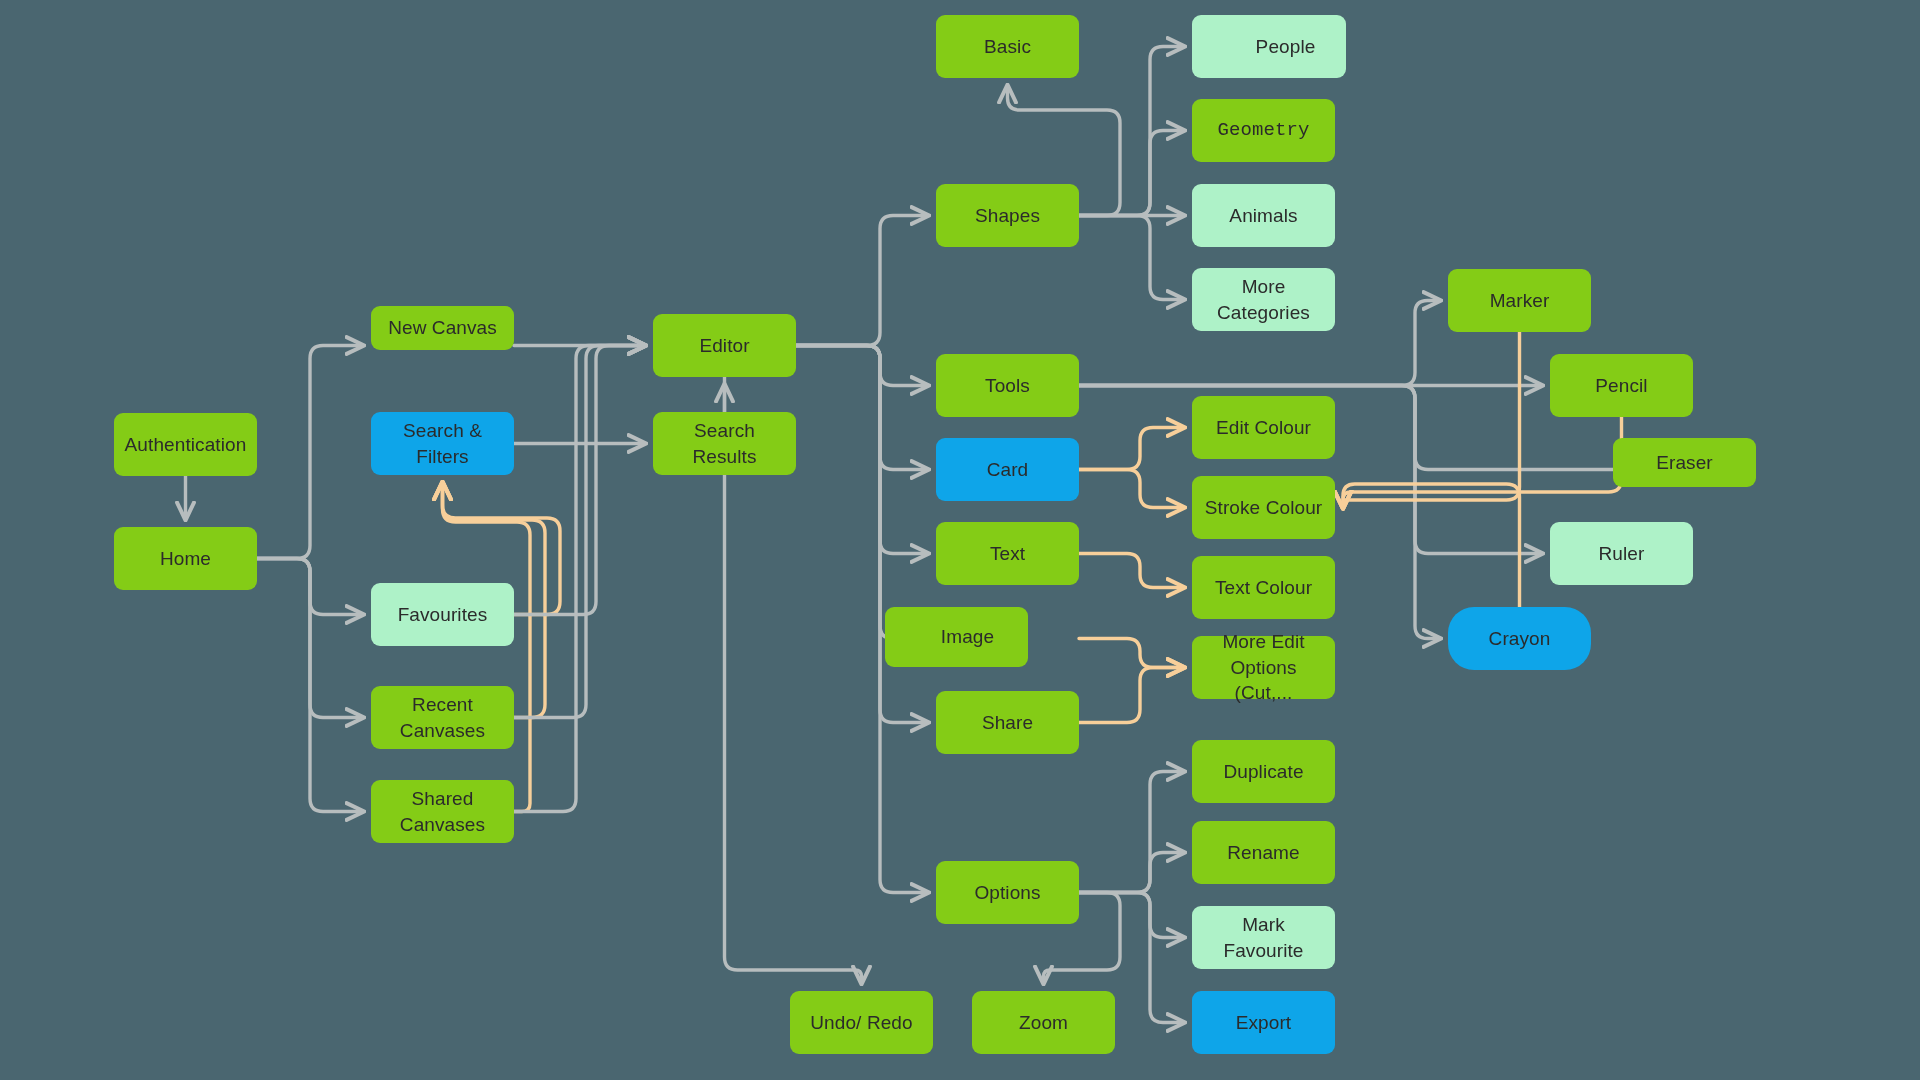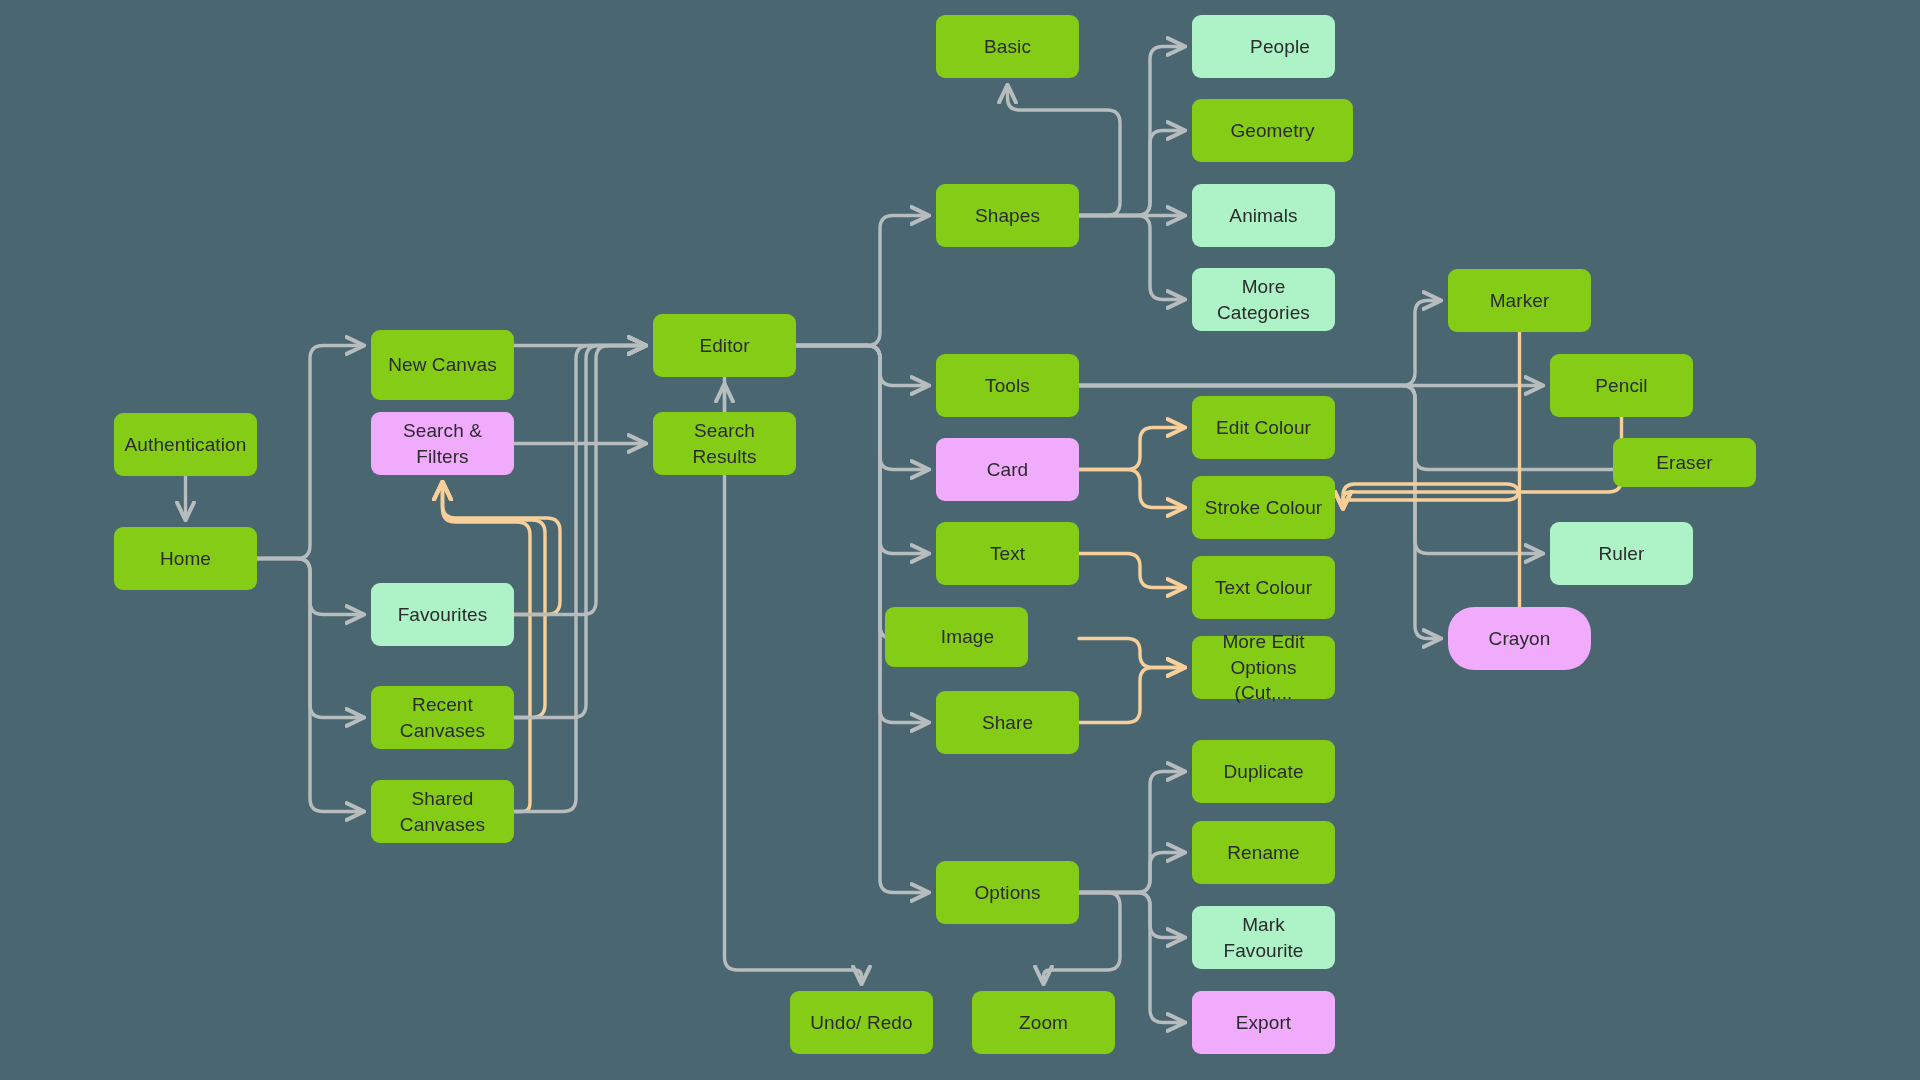--- a/index.html
+++ b/index.html
@@ -33,21 +33,21 @@
     text-align: center;
     color: #2b2b2b;
     font-size: 19px;
     line-height: 1.35;
     padding: 4px 10px;
     letter-spacing: .1px;
     z-index: 2;
   }
   .fill-yellow { background: #84cc16; }
   .fill-green  { background: #aef2c8; }
-  .fill-purple { background: #f0abfc; }
+  .fill-purple { background: #0ea5e9; }
 </style>
 </head>
 <body>
 
 <div id="canvas">
   <svg id="edge-layer" viewBox="0 0 1920 1080" xmlns="http://www.w3.org/2000/svg">
     <defs>
       <marker id="arrow-gray" viewBox="0 0 10 10" refX="8.4" refY="5" markerWidth="6.2" markerHeight="6.2" orient="auto-start-reverse">
         <path d="M 0.6 1 L 9 5 L 0.6 9" fill="none" stroke="#b7bdbe" stroke-width="1.9" stroke-linecap="round" stroke-linejoin="round"></path>
       </marker>
@@ -99,37 +99,37 @@
         <path d="M 1079 892.5 L 1137 892.5 Q 1150 892.5 1150 879.5 L 1150 865.5 Q 1150 852.5 1163 852.5 L 1184 852.5" stroke="#b7bdbe" stroke-width="3.4" marker-end="url(#arrow-gray)"></path>
         <path d="M 1079 892.5 L 1137 892.5 Q 1150 892.5 1150 905.5 L 1150 924.5 Q 1150 937.5 1163 937.5 L 1184 937.5" stroke="#b7bdbe" stroke-width="3.4" marker-end="url(#arrow-gray)"></path>
         <path d="M 1079 892.5 L 1137 892.5 Q 1150 892.5 1150 905.5 L 1150 1009.5 Q 1150 1022.5 1163 1022.5 L 1184 1022.5" stroke="#b7bdbe" stroke-width="3.4" marker-end="url(#arrow-gray)"></path>
         <path d="M 1079 892.5 L 1107 892.5 Q 1120 892.5 1120 905.5 L 1120 957 Q 1120 970 1107 970 L 1050 970 Q 1043.5 970 1043.5 976.5 L 1043.5 983" stroke="#b7bdbe" stroke-width="3.4" marker-end="url(#arrow-gray)"></path>
         <path d="M 724.5 377 L 724.5 957 Q 724.5 970 737.5 970 L 855 970 Q 861.5 970 861.5 976.5 L 861.5 983" stroke="#b7bdbe" stroke-width="3.4" marker-end="url(#arrow-gray)"></path>
       </g>
   </svg>
   <div id="node-layer">
       <div class="node fill-yellow" style="left: 114px; top: 413px; width: 143px; height: 63px; text-align: center;">Authentication</div>
       <div class="node fill-yellow" style="left: 114px; top: 527px; width: 143px; height: 63px;">Home</div>
-      <div class="node fill-yellow" style="left: 371px; top: 330px; width: 143px; height: 70px;">New Canvas</div>
+      <div class="node fill-yellow" style="left: 371px; top: 306px; width: 143px; height: 44px;">New Canvas</div>
       <div class="node fill-purple" style="left: 371px; top: 412px; width: 143px; height: 63px;">Search &amp; Filters</div>
       <div class="node fill-green" style="left: 371px; top: 583px; width: 143px; height: 63px;">Favourites</div>
       <div class="node fill-yellow" style="left: 371px; top: 686px; width: 143px; height: 63px;">Recent Canvases</div>
       <div class="node fill-yellow" style="left: 371px; top: 780px; width: 143px; height: 63px;">Shared Canvases</div>
       <div class="node fill-yellow" style="left: 653px; top: 314px; width: 143px; height: 63px;">Editor</div>
       <div class="node fill-yellow" style="left: 653px; top: 412px; width: 143px; height: 63px;">Search Results</div>
       <div class="node fill-yellow" style="left: 936px; top: 15px; width: 143px; height: 63px;">Basic</div>
       <div class="node fill-yellow" style="left: 936px; top: 184px; width: 143px; height: 63px;">Shapes</div>
       <div class="node fill-yellow" style="left: 936px; top: 354px; width: 143px; height: 63px;">Tools</div>
       <div class="node fill-purple" style="left: 936px; top: 438px; width: 143px; height: 63px;">Card</div>
       <div class="node fill-yellow" style="left: 936px; top: 522px; width: 143px; height: 63px;">Text</div>
       <div class="node fill-yellow" style="left: 885px; top: 607px; width: 143px; height: 60px; padding-left: 32px;">Image</div>
       <div class="node fill-yellow" style="left: 936px; top: 691px; width: 143px; height: 63px;">Share</div>
       <div class="node fill-yellow" style="left: 936px; top: 861px; width: 143px; height: 63px;">Options</div>
-      <div class="node fill-green" style="left: 1192px; top: 15px; width: 143px; height: 63px; padding-left: 43px;">People</div>
-      <div class="node fill-yellow" style="left: 1192px; top: 99px; width: 161px; height: 63px;">Geometry</div>
+      <div class="node fill-green" style="left: 1192px; top: 15px; width: 154px; height: 63px; padding-left: 43px;">People</div>
+      <div class="node fill-yellow" style="left: 1192px; top: 99px; width: 143px; height: 63px; font-family: Liberation Mono, monospace;">Geometry</div>
       <div class="node fill-green" style="left: 1192px; top: 184px; width: 143px; height: 63px;">Animals</div>
       <div class="node fill-green" style="left: 1192px; top: 268px; width: 143px; height: 63px;">More Categories</div>
       <div class="node fill-yellow" style="left: 1192px; top: 396px; width: 143px; height: 63px;">Edit Colour</div>
       <div class="node fill-yellow" style="left: 1192px; top: 476px; width: 143px; height: 63px;">Stroke Colour</div>
       <div class="node fill-yellow" style="left: 1192px; top: 556px; width: 143px; height: 63px;">Text Colour</div>
       <div class="node fill-yellow" style="left: 1192px; top: 636px; width: 143px; height: 63px;">More Edit Options (Cut,...</div>
       <div class="node fill-yellow" style="left: 1192px; top: 740px; width: 143px; height: 63px;">Duplicate</div>
       <div class="node fill-yellow" style="left: 1192px; top: 821px; width: 143px; height: 63px;">Rename</div>
       <div class="node fill-green" style="left: 1192px; top: 906px; width: 143px; height: 63px;">Mark Favourite</div>
       <div class="node fill-purple" style="left: 1192px; top: 991px; width: 143px; height: 63px;">Export</div>

